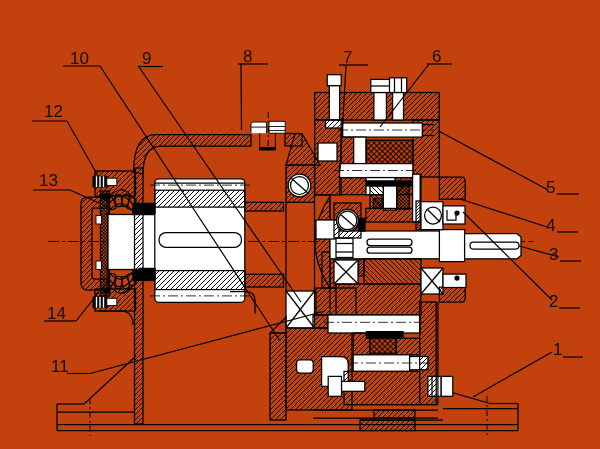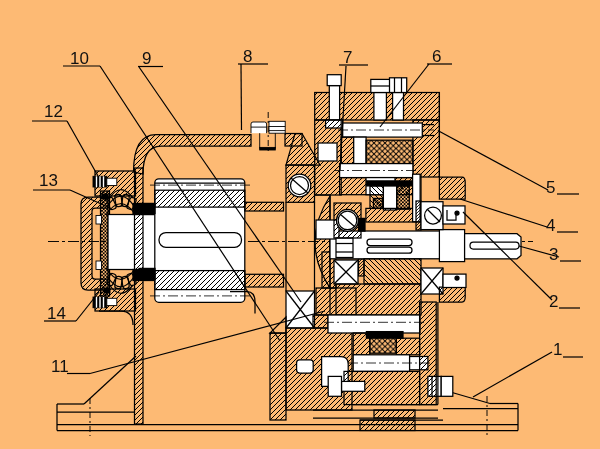--- a/index.html
+++ b/index.html
@@ -1,16 +1,16 @@
 <!DOCTYPE html>
 <html><head>
 <meta charset="utf-8">
 <style>
 html,body{margin:0;padding:0;background:#fff;}
-#wrap{width:600px;height:449px;position:relative;background:#fdba74;overflow:hidden;}
+#wrap{width:600px;height:449px;position:relative;background:#c2410c;overflow:hidden;}
 text{font-family:"Liberation Sans",sans-serif;fill:#111;}
 </style>
 </head>
 <body>
 <div id="wrap">
 <svg width="600" height="449" viewBox="0 0 600 449" xmlns="http://www.w3.org/2000/svg">
 <defs>
 <pattern id="hA" width="5" height="5" patternUnits="userSpaceOnUse">
   <path d="M-1,6 L6,-1 M-1,1 L1,-1 M4,6 L6,4" stroke="#000" stroke-width="1" fill="none"></path>
 </pattern>

